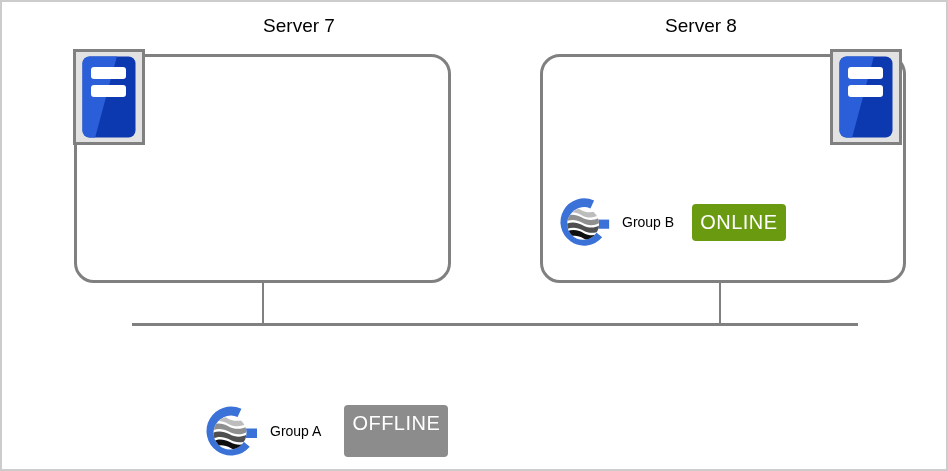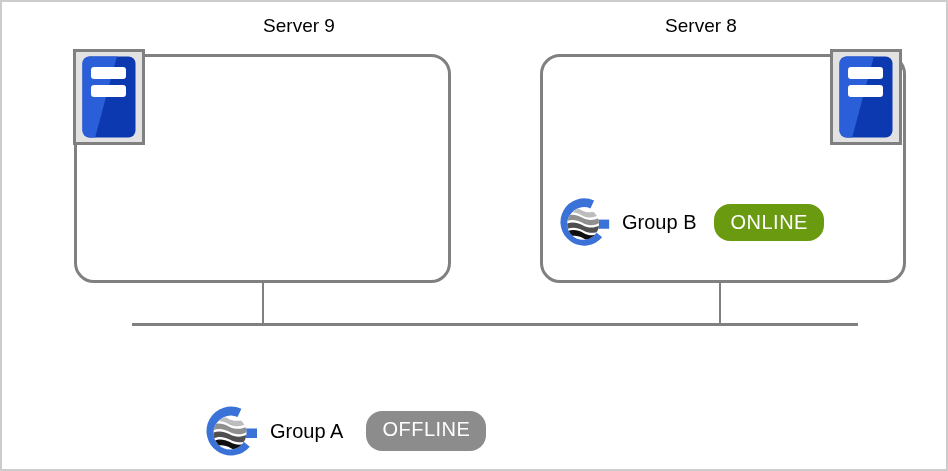--- a/index.html
+++ b/index.html
@@ -21,33 +21,33 @@
   .icon-tile{position:absolute;top:47px;width:72px;height:96px;background:var(--tile-bg);
          border:3px solid var(--line-gray);z-index:3;display:flex;align-items:center;justify-content:center;}
   .tile1{left:71px}.tile2{left:828px}
   .connector{position:absolute;background:var(--line-gray);}
   .v1{left:260px;top:280px;width:2px;height:43px;}
   .v2{left:717px;top:280px;width:2px;height:43px;}
   .bus{left:130px;top:321px;width:726px;height:3px;}
   .group-row{position:absolute;display:flex;align-items:center;}
   .row-b{left:16px;top:138px;}
   .row-a{left:203px;top:401px;justify-content:flex-end;}
-  .group-label{font-size:20px;color:#000;margin-left:9px;white-space:nowrap;}
+  .group-label{font-size:14px;color:#000;margin-left:9px;white-space:nowrap;}
   .badge{margin-left:18px;color:#fff;font-size:20px;letter-spacing:.5px;
-         border-radius:16px;padding:0 16px;white-space:nowrap;}
+         border-radius:4px;padding:0 8px;white-space:nowrap;}
   .badge-online{background:var(--online-green);height:37px;line-height:37px;}
-  .badge-offline{background:var(--offline-gray);height:40px;line-height:36px;margin-left:23px;}
+  .badge-offline{background:var(--offline-gray);height:52px;line-height:36px;margin-left:23px;}
   svg{display:block}
 </style>
 </head>
 <body>
 
 <div class="stage">
 
-  <div class="server-title t1">Server 9</div>
+  <div class="server-title t1">Server 7</div>
   <div class="server-title t2">Server 8</div>
 
   <div class="server-box box1"></div>
 
   <div class="server-box box2">
     <div class="group-row row-b">
       <span>
         <svg width="54" height="54" viewBox="0 0 56 56">
           <defs>
               <clipPath id="sph-b">

